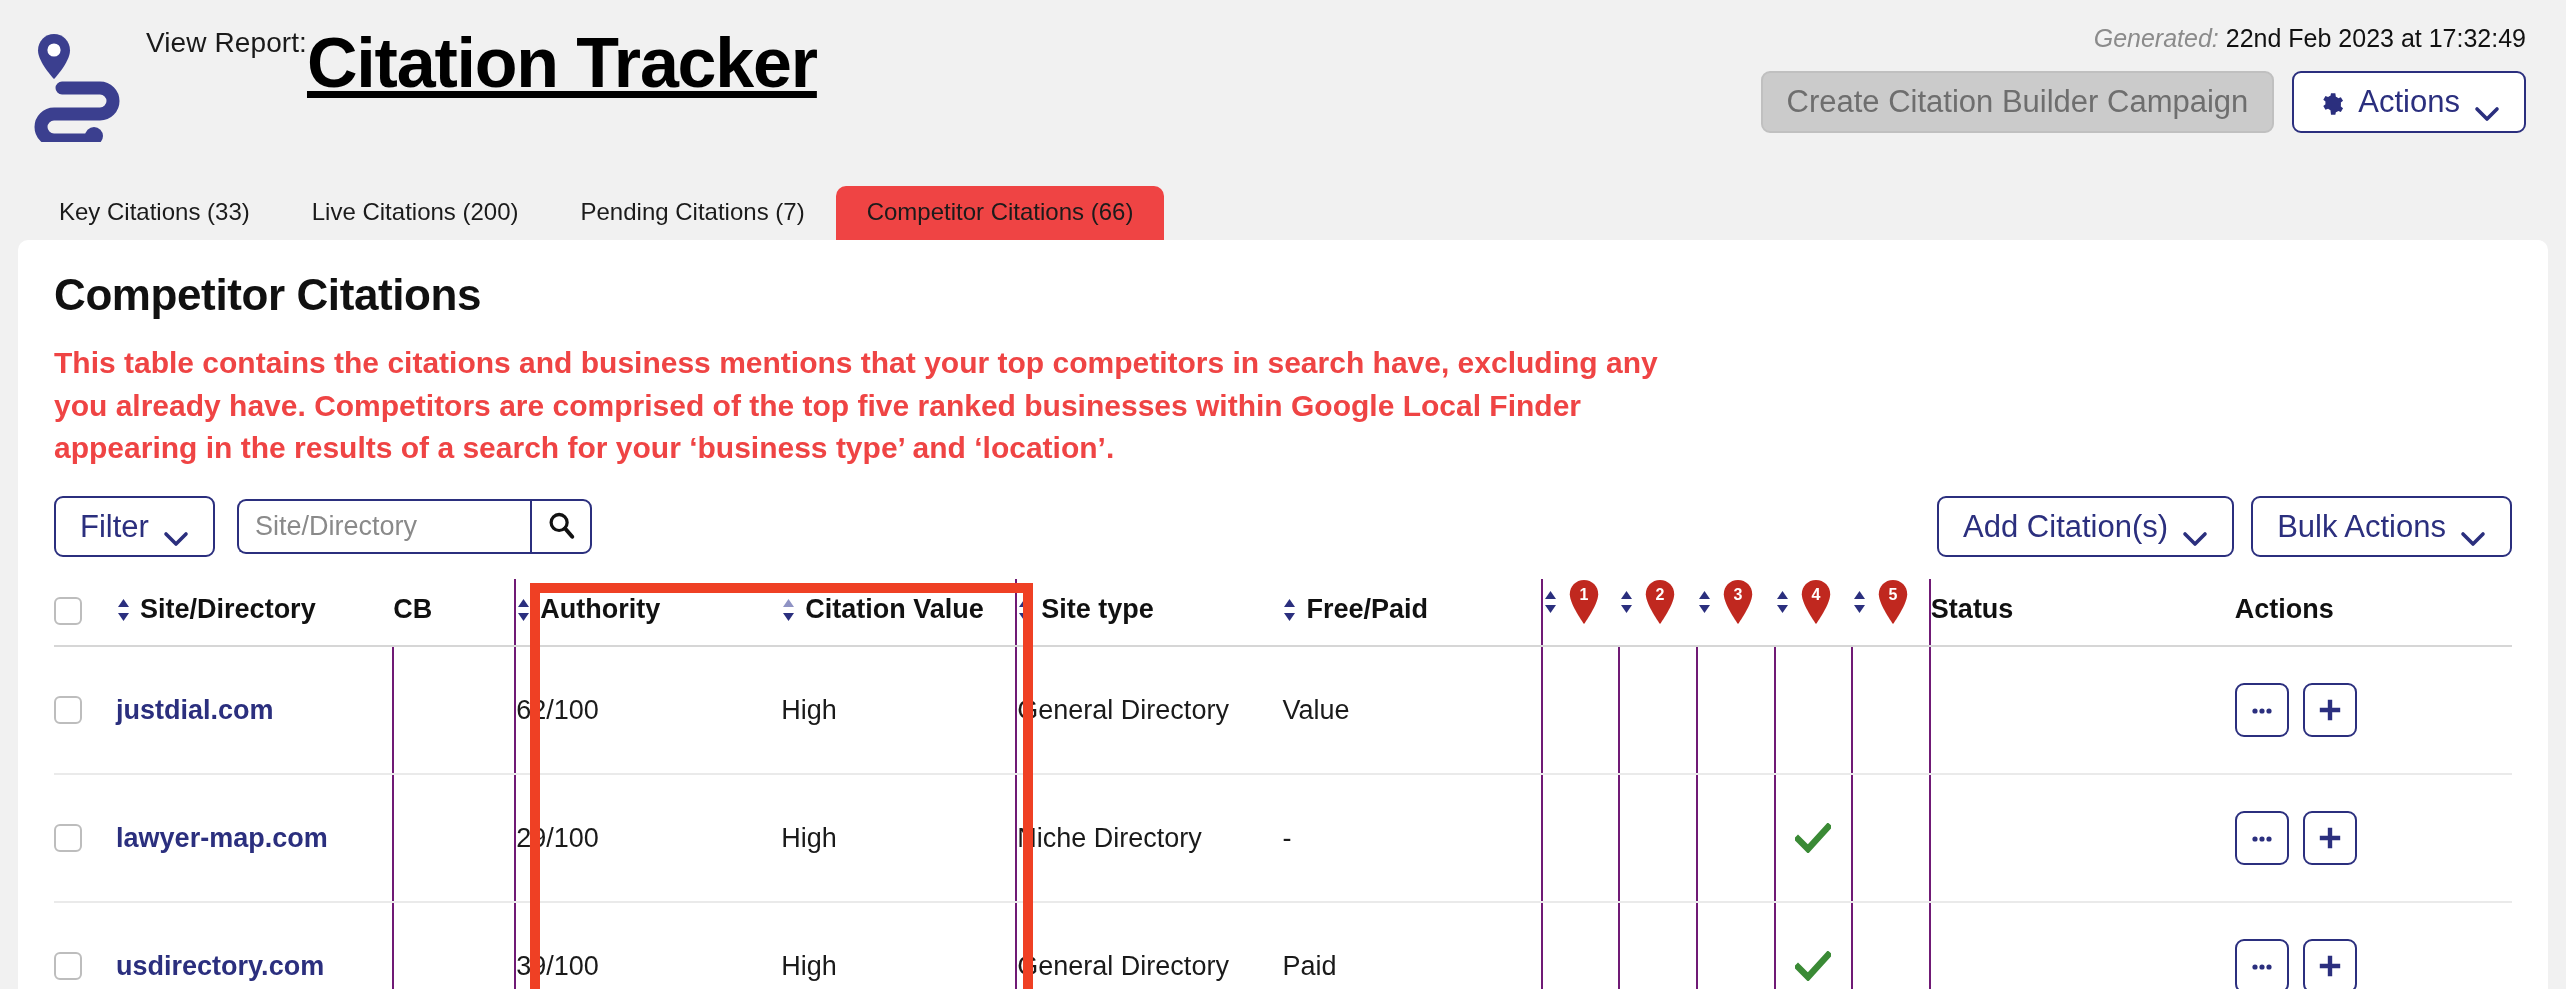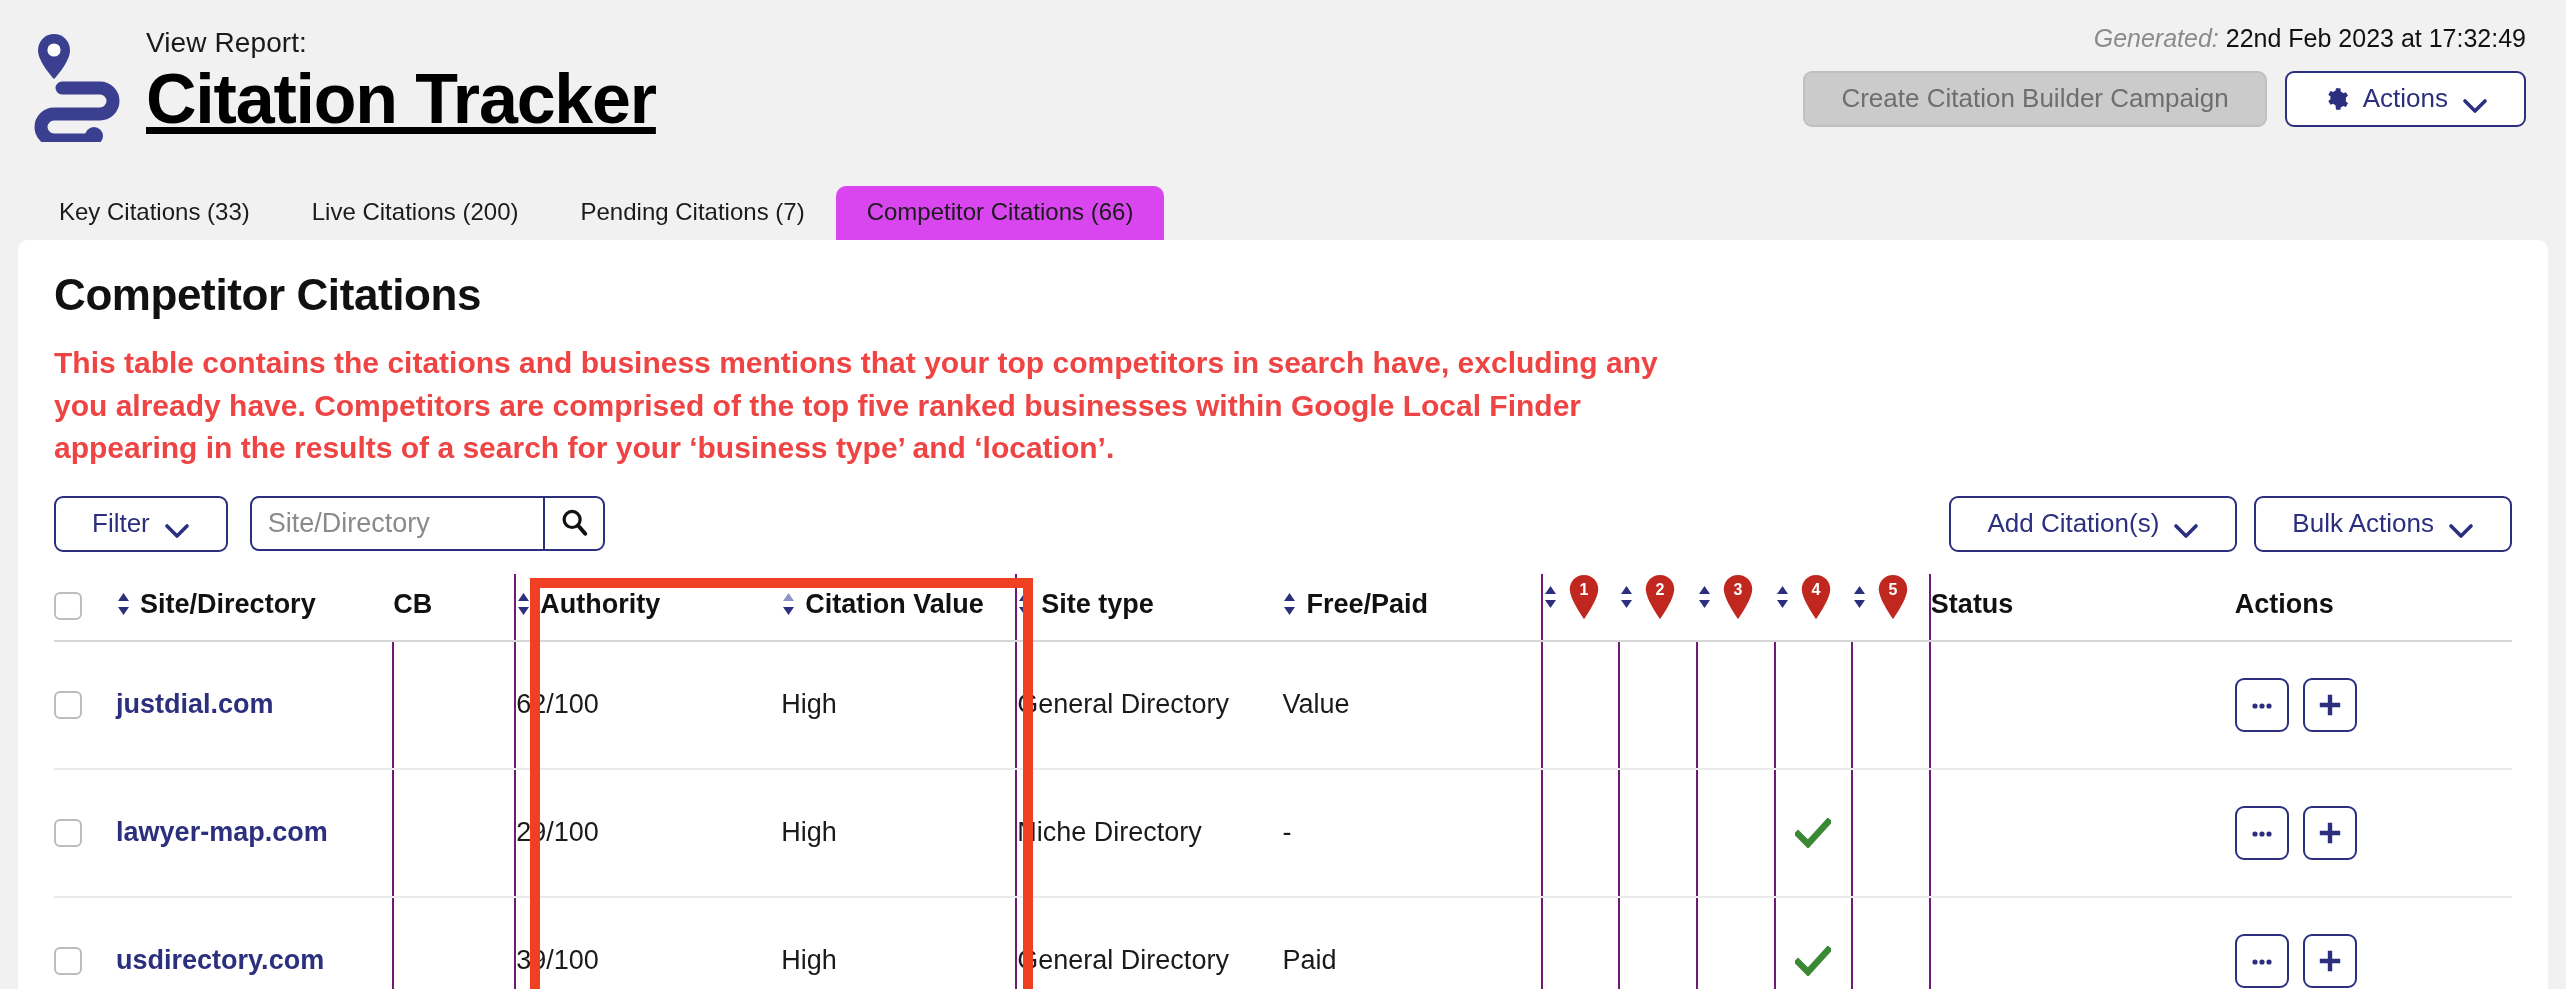--- a/index.html
+++ b/index.html
@@ -15,21 +15,21 @@
   .header {
     position: relative;
     height: 178px;
     padding: 18px 40px 0 28px;
     display: flex;
     justify-content: space-between;
     align-items: flex-start;
   }
   .brand { display: flex; align-items: flex-start; gap: 22px; padding-top: 8px; }
   .logo-wrap { width: 96px; height: 112px; flex: none; margin-top: 4px; }
-  .brand-text { display: flex; flex-direction: column; }
+  .brand-text { display: flex; flex-direction: row; }
   .view-report {
     font-size: 28px;
     color: #1a1a1a;
     letter-spacing: .1px;
     line-height: 1.2;
     margin-bottom: 2px;
   }
   .app-title {
     font-size: 70px;
     font-weight: bold;
@@ -44,26 +44,26 @@
     align-items: flex-end;
     padding-top: 6px;
     gap: 18px;
   }
   .generated { font-size: 25px; color: #111; white-space: nowrap; }
   .generated .gen-label { font-style: italic; color: #8b8b8b; }
   .header-btn-row { display: flex; gap: 18px; align-items: center; }
 
   .btn {
     font-family: "Liberation Sans", sans-serif;
-    font-size: 26px;
+    font-size: 31px;
     border-radius: 9px;
     background: #ffffff;
     border: 2px solid #2b2f7e;
     color: #2b2f7e;
-    padding: 11px 36px;
+    padding: 11px 24px;
     display: inline-flex;
     align-items: center;
     gap: 14px;
     white-space: nowrap;
     cursor: pointer;
     line-height: 1.15;
   }
   .btn.disabled {
     background: #cbcbcb;
     border: 2px solid #c0c0c0;
@@ -84,21 +84,21 @@
   .tab {
     font-size: 24px;
     color: #1b1b1b;
     padding: 14px 31px 16px 31px;
     border-radius: 10px 10px 0 0;
     background: transparent;
     cursor: pointer;
     white-space: nowrap;
     line-height: 1;
   }
-  .tab.active { background: #d946ef; }
+  .tab.active { background: #ef4444; }
 
   
   .panel {
     margin: 0 18px 0 18px;
     background: #ffffff;
     border-radius: 10px;
     min-height: 860px;
     padding: 30px 36px 0 36px;
   }
   .panel-title {

